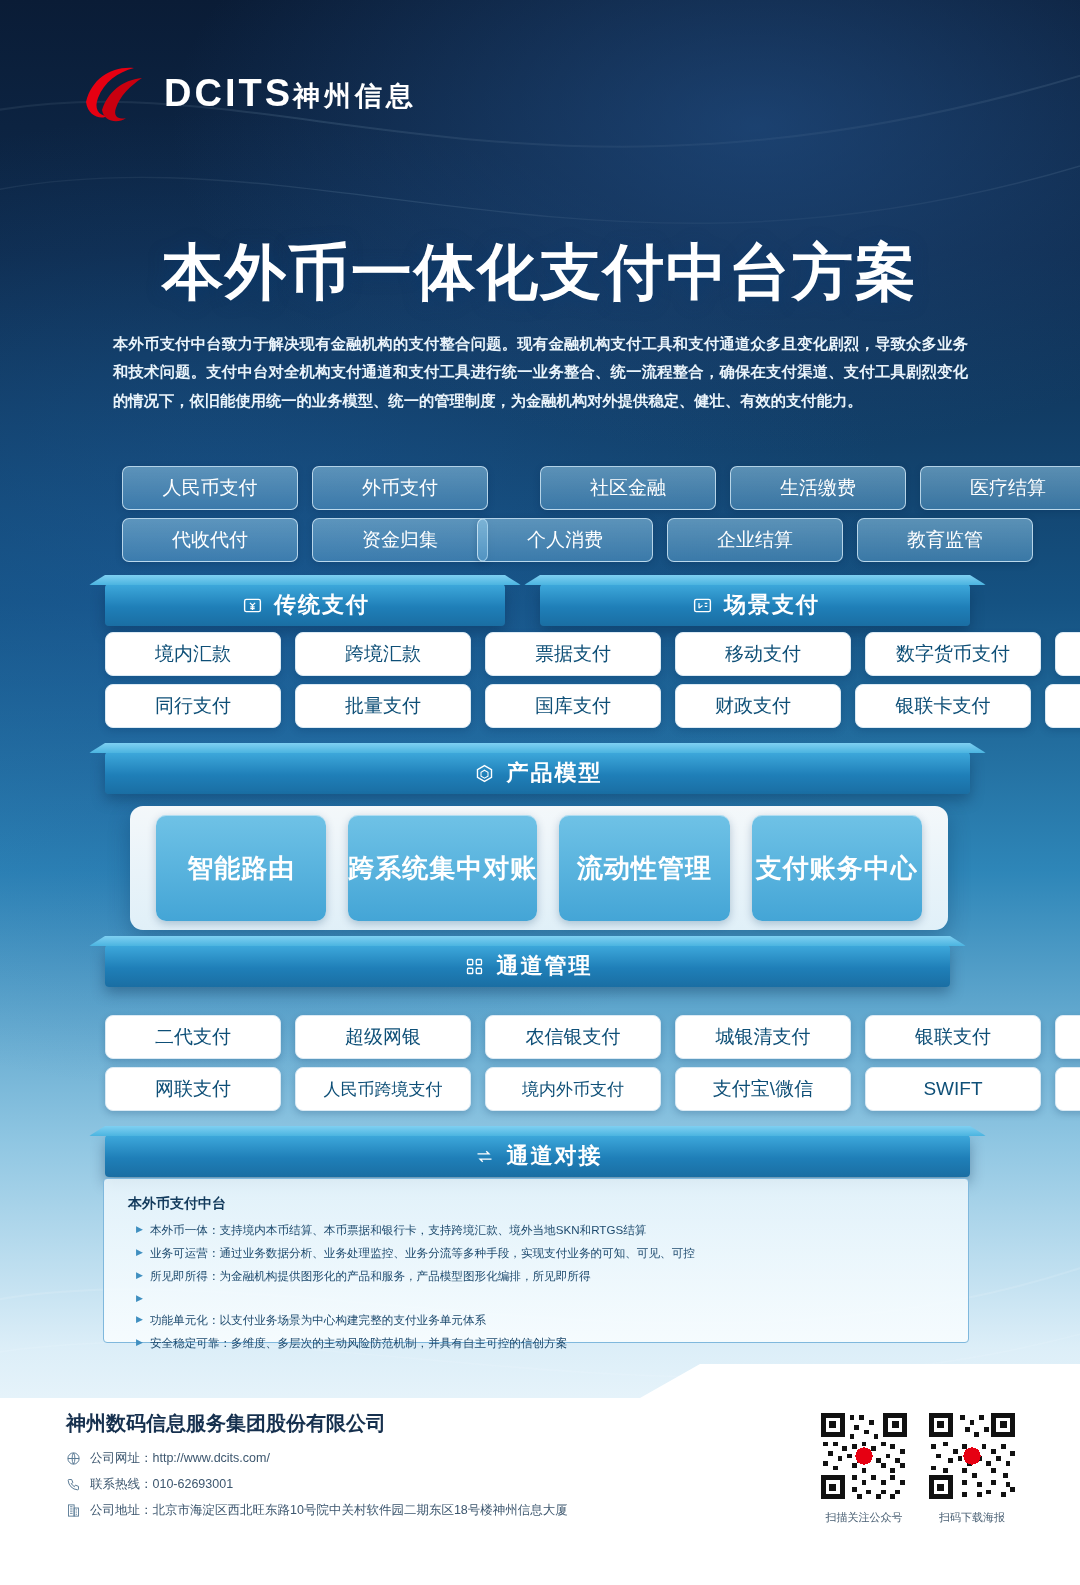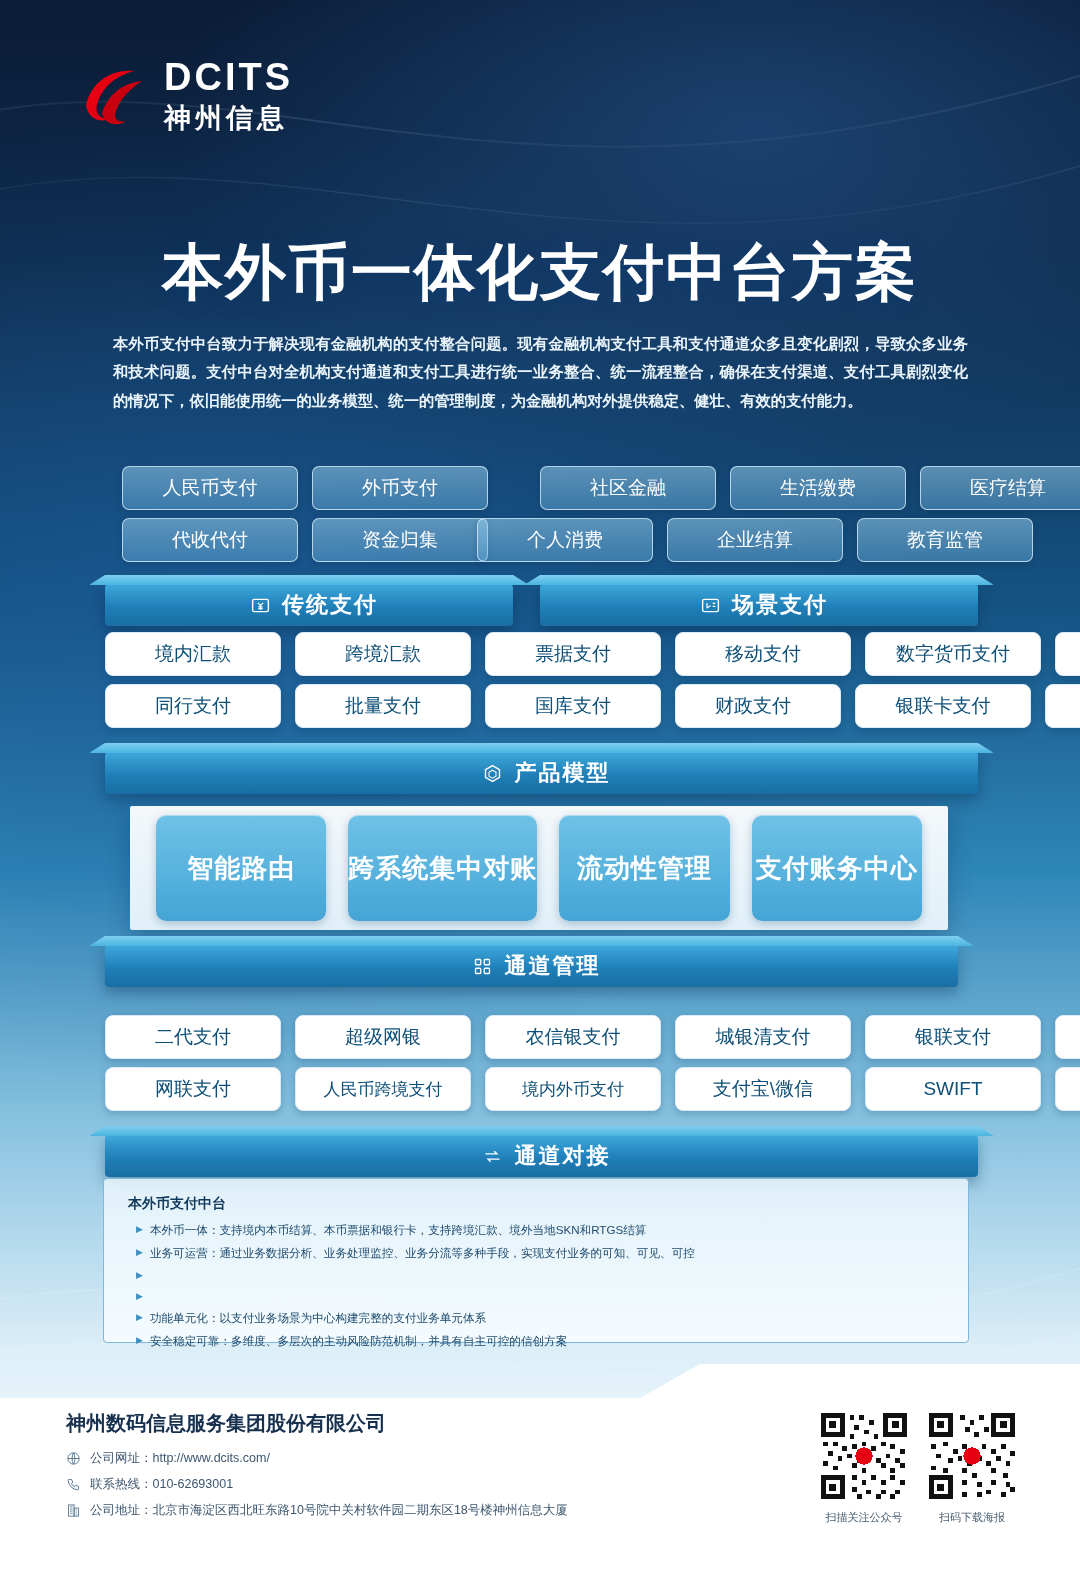--- a/index.html
+++ b/index.html
@@ -23,21 +23,21 @@
       radial-gradient(ellipse 600px 160px at 85% 78%, rgba(255,255,255,0.45) 0%, rgba(255,255,255,0) 62%);
     pointer-events:none;
   }
   .bg-lines{position:absolute;inset:0;opacity:.35;}
 
   
   .logo{
     position:absolute;left:78px;top:58px;display:flex;align-items:center;gap:14px;
   }
   .logo-mark{width:72px;height:72px;position:relative;}
-  .logo-text{display:flex;flex-direction:column;justify-content:center;}
+  .logo-text{display:flex;flex-direction:row;justify-content:center;}
   .logo-en{
     color:#fff;font-size:38px;font-weight:bold;letter-spacing:3px;line-height:1;
   }
   .logo-cn{
     color:#fff;font-size:27px;font-weight:bold;letter-spacing:4px;line-height:1.25;margin-top:6px;
   }
 
   
   .title{
     position:absolute;left:0;right:0;top:232px;text-align:center;
@@ -69,35 +69,35 @@
     background:#ffffff;color:#0e4f77;border:1px solid #dbeaf4;
     box-shadow:0 3px 7px rgba(0,45,90,.22);
     border-radius:8px;
   }
   
   .slab{
     position:relative;height:42px;border-radius:4px;
     background:linear-gradient(180deg,#3ea9dc 0%, #1f7fb8 55%, #1a6ea3 100%);
     box-shadow:0 6px 14px rgba(0,35,70,.35);
     display:flex;align-items:center;justify-content:center;gap:10px;
-    color:#ffffff;font-size:22px;font-weight:bold;letter-spacing:2px;padding-left:8px;
+    color:#ffffff;font-size:22px;font-weight:bold;letter-spacing:2px;
   }
   .slab::before{
     content:"";position:absolute;left:-16px;right:-16px;top:-9px;height:10px;
     background:linear-gradient(180deg,#7fd0f2,#4bb4e0);
     clip-path:polygon(16px 0,calc(100% - 16px) 0,100% 100%,0 100%);
     border-radius:2px;
   }
   .slab-icon{
     width:24px;height:24px;display:inline-flex;align-items:center;justify-content:center;
   }
 
   
   .cards-shell{
-    position:absolute;border-radius:2px;
+    position:absolute;border-radius:13px;
     background:linear-gradient(180deg,rgba(255,255,255,.95),rgba(238,248,253,.92));
     box-shadow:0 8px 22px rgba(0,40,80,.3);
     display:flex;align-items:center;gap:22px;padding:24px 26px;
   }
   .big-card{
     flex:1;height:106px;border-radius:10px;
     background:linear-gradient(180deg,#6fc2e6 0%, #44a5d6 100%);
     color:#ffffff;font-size:26px;font-weight:bold;letter-spacing:1px;
     display:flex;align-items:center;justify-content:center;white-space:nowrap;
     box-shadow:inset 0 1px 0 rgba(255,255,255,.45), 0 3px 8px rgba(0,50,95,.25);
@@ -294,20 +294,21 @@
   <div class="feature-item">
       <span class="tri">▶</span>
       <span>本外币一体：支持境内本币结算、本币票据和银行卡，支持跨境汇款、境外当地SKN和RTGS结算</span>
     </div>
   <div class="feature-item">
       <span class="tri">▶</span>
       <span>业务可运营：通过业务数据分析、业务处理监控、业务分流等多种手段，实现支付业务的可知、可见、可控</span>
     </div>
   <div class="feature-item">
       <span class="tri">▶</span>
+      <span>所见即所得：为金融机构提供图形化的产品和服务，产品模型图形化编排，所见即所得</span>
     </div>
   <div class="feature-item">
       <span class="tri">▶</span>
     </div>
   <div class="feature-item">
       <span class="tri">▶</span>
       <span>功能单元化：以支付业务场景为中心构建完整的支付业务单元体系</span>
     </div>
   <div class="feature-item">
       <span class="tri">▶</span>

